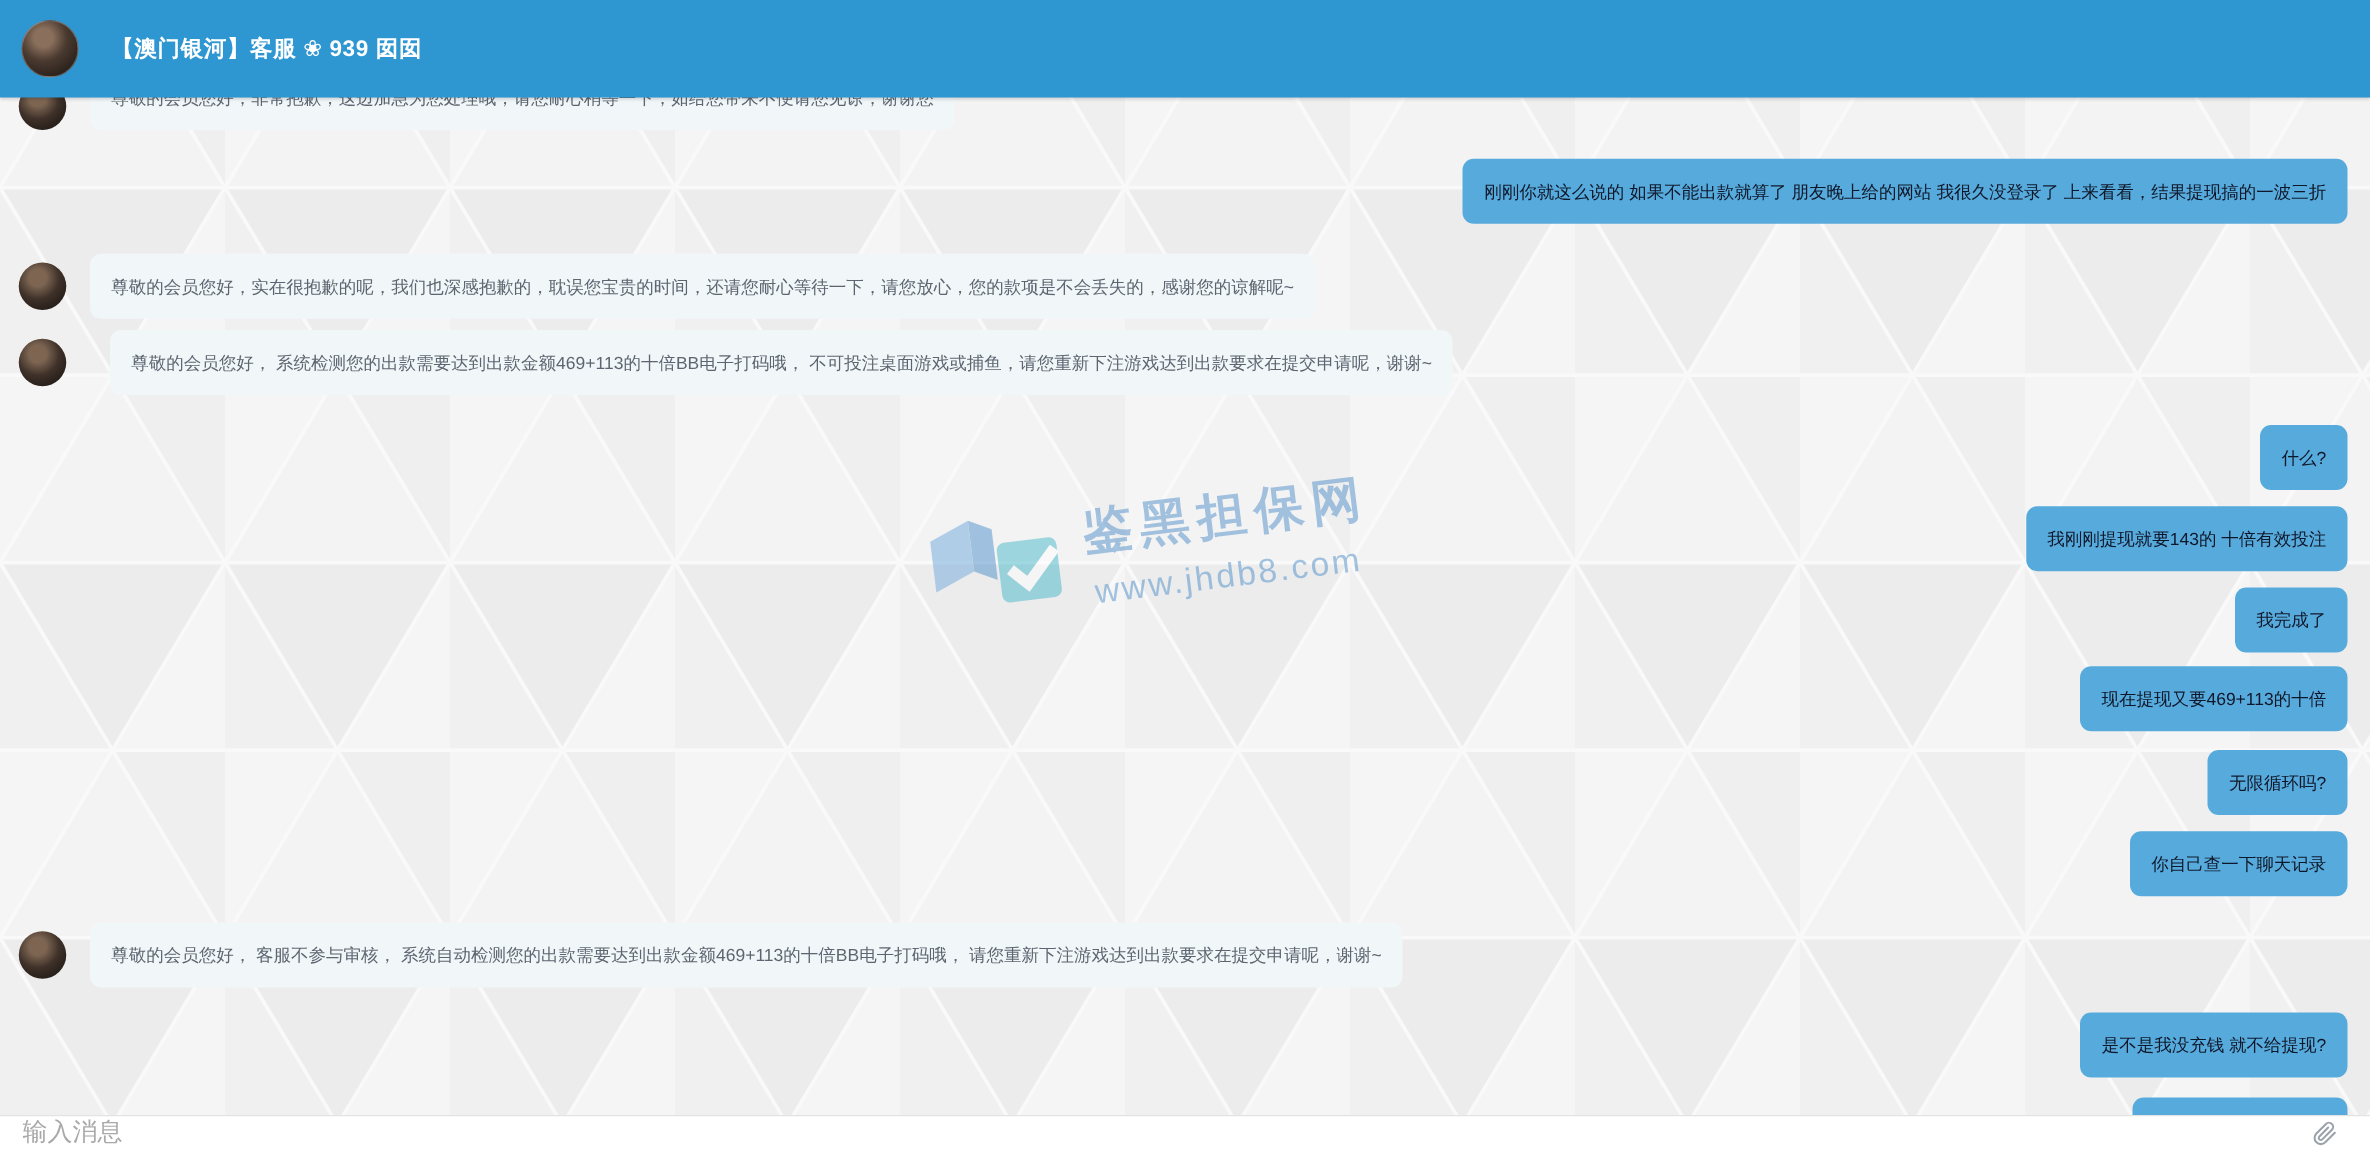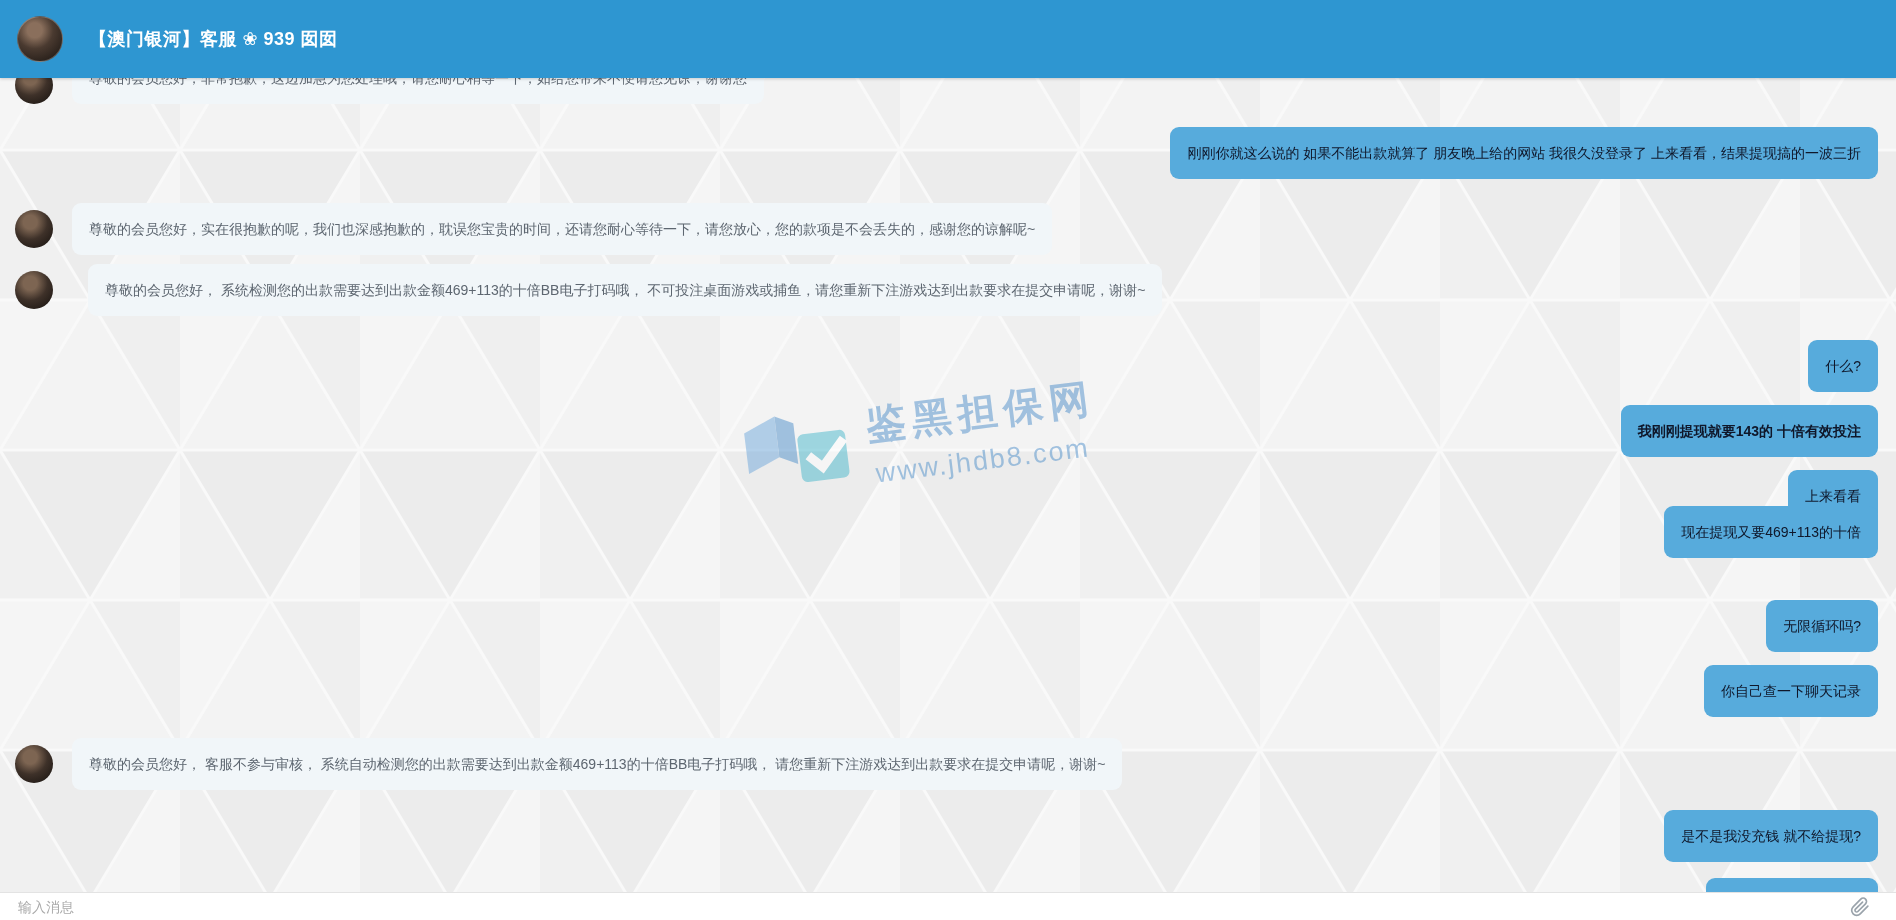--- a/index.html
+++ b/index.html
@@ -36,36 +36,36 @@
   .bubble { font-size:14px; line-height:20px; padding:16px 17px; border-radius:9px;
     white-space:nowrap; display:flex; align-items:center; }
   .msg.left .bubble { margin-left:19px; background:#f1f6f9; color:#5d6670; }
   .msg.right .bubble { background:#57abdc; color:#0f172a; }
 
   .r0  { top:52px; align-items:flex-end; }
   .r1  { top:127px; }
   .r2  { top:203px; }
   .r3  { top:264px;gap:16px; }
   .r4  { top:340px; }
-  .r5  { top:405px;font-weight:bold; }
+  .r5  { top:405px; }
   .r6  { top:470px; }
-  .r7  { top:506px; }
+  .r7  { top:533px; }
   .r8  { top:600px; }
   .r9  { top:665px; }
   .r10 { top:738px; }
   .r11 { top:810px; }
   .r12 { top:878px; right:34px; }
   .r12 .bubble { width:172px; height:50px; }
 
   
   .composer { position:absolute; left:0; bottom:0; width:100%; height:28px;
     background:#ffffff; border-top:1px solid #e3e3e3; z-index:7;
     display:flex; align-items:center; }
   .composer input { flex:1; border:none; outline:none; background:transparent;
-    font-size:14px; color:#555; margin-left:18px;
+    font-size:20px; color:#555; margin-left:18px;
     font-family:"Liberation Sans","DejaVu Sans",sans-serif; }
   .composer input::placeholder { color:#a9a9a9; }
   .attach { width:20px; height:20px; margin-right:26px; cursor:pointer; flex:none; }
 </style>
 </head>
 <body>
 
 <div class="stage">
 
   <svg class="bg-pattern" width="1896" height="920">
@@ -116,21 +116,21 @@
 
   <div class="msg right r4">
     <div class="bubble">什么?</div>
   </div>
 
   <div class="msg right r5">
     <div class="bubble">我刚刚提现就要143的 十倍有效投注</div>
   </div>
 
   <div class="msg right r6">
-    <div class="bubble">上来看看</div>
+    <div class="bubble">我完成了</div>
   </div>
 
   <div class="msg right r7">
     <div class="bubble">现在提现又要469+113的十倍</div>
   </div>
 
   <div class="msg right r8">
     <div class="bubble">无限循环吗?</div>
   </div>
 

